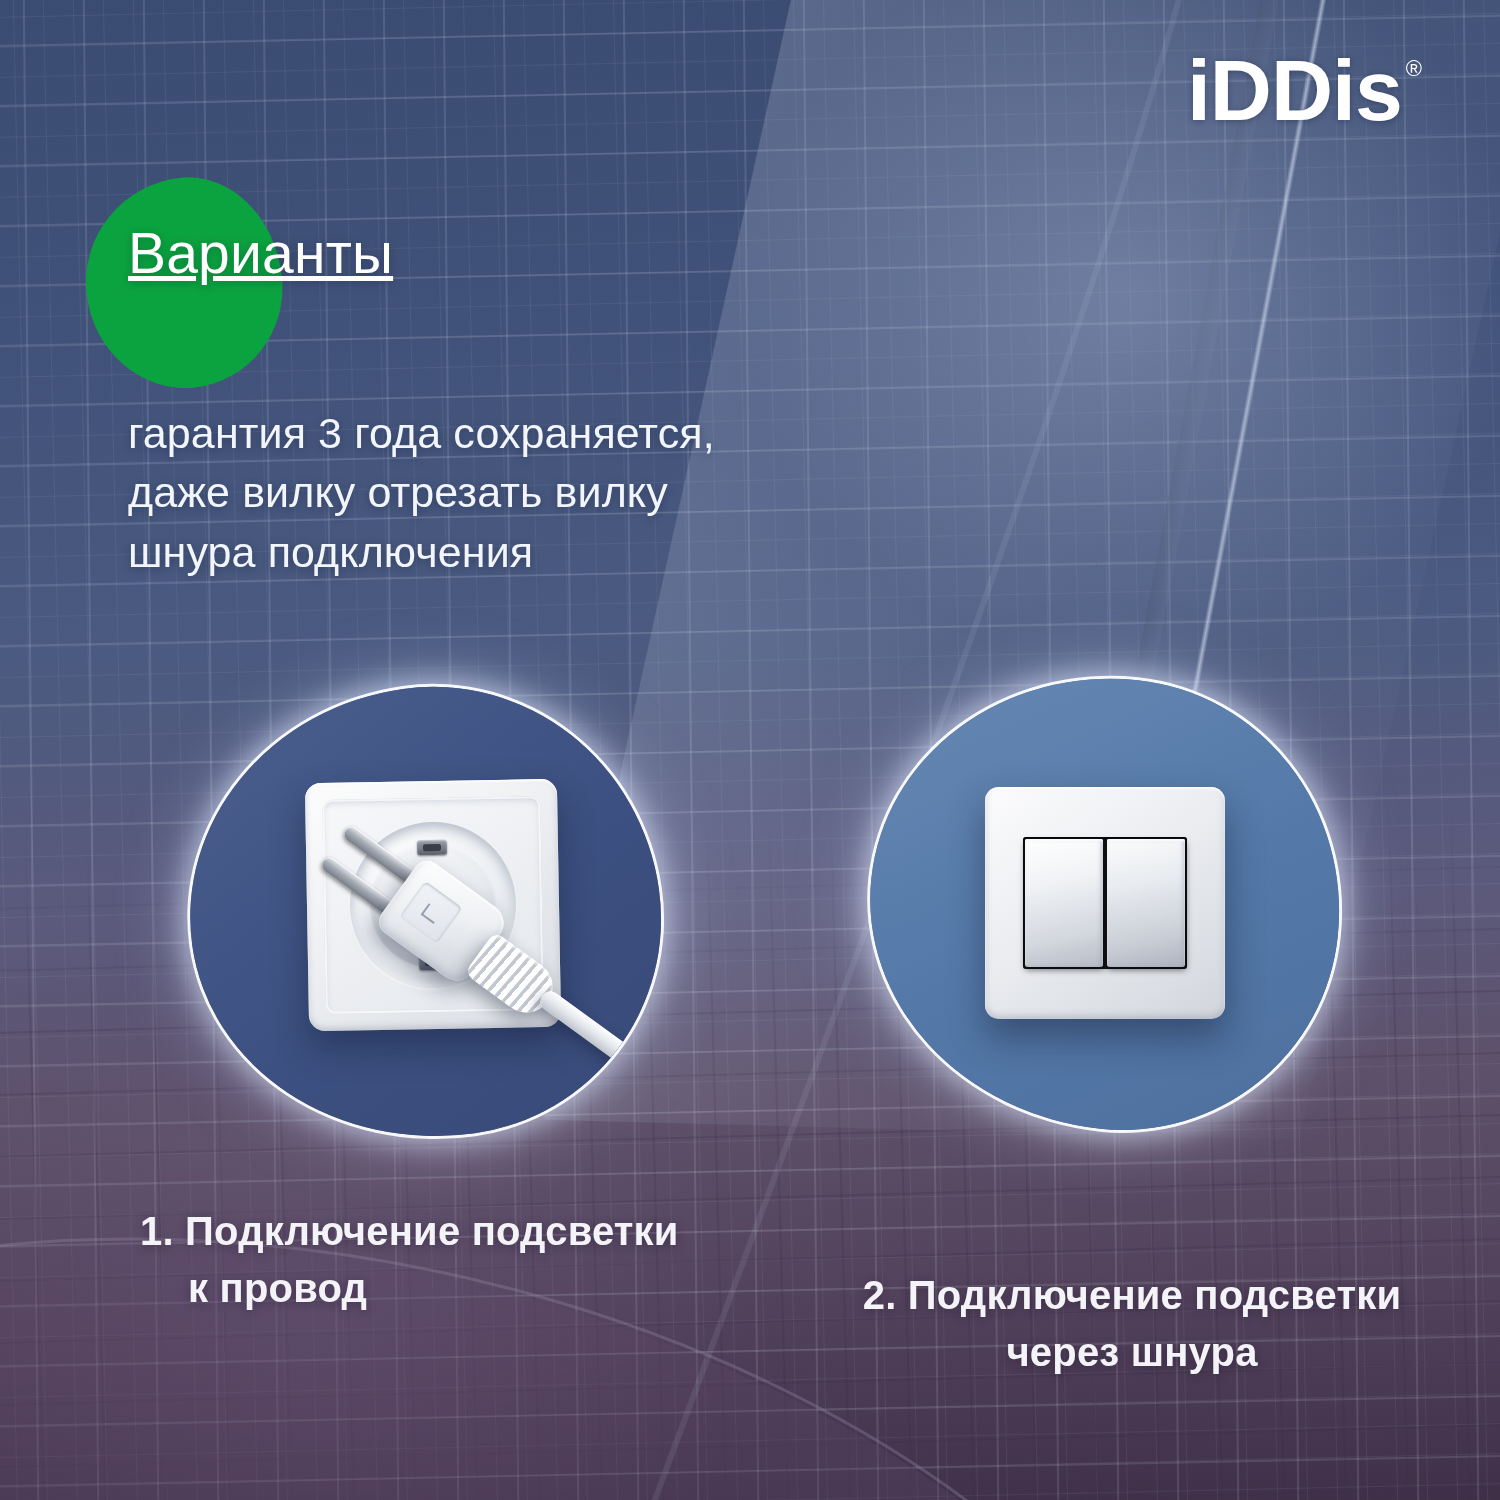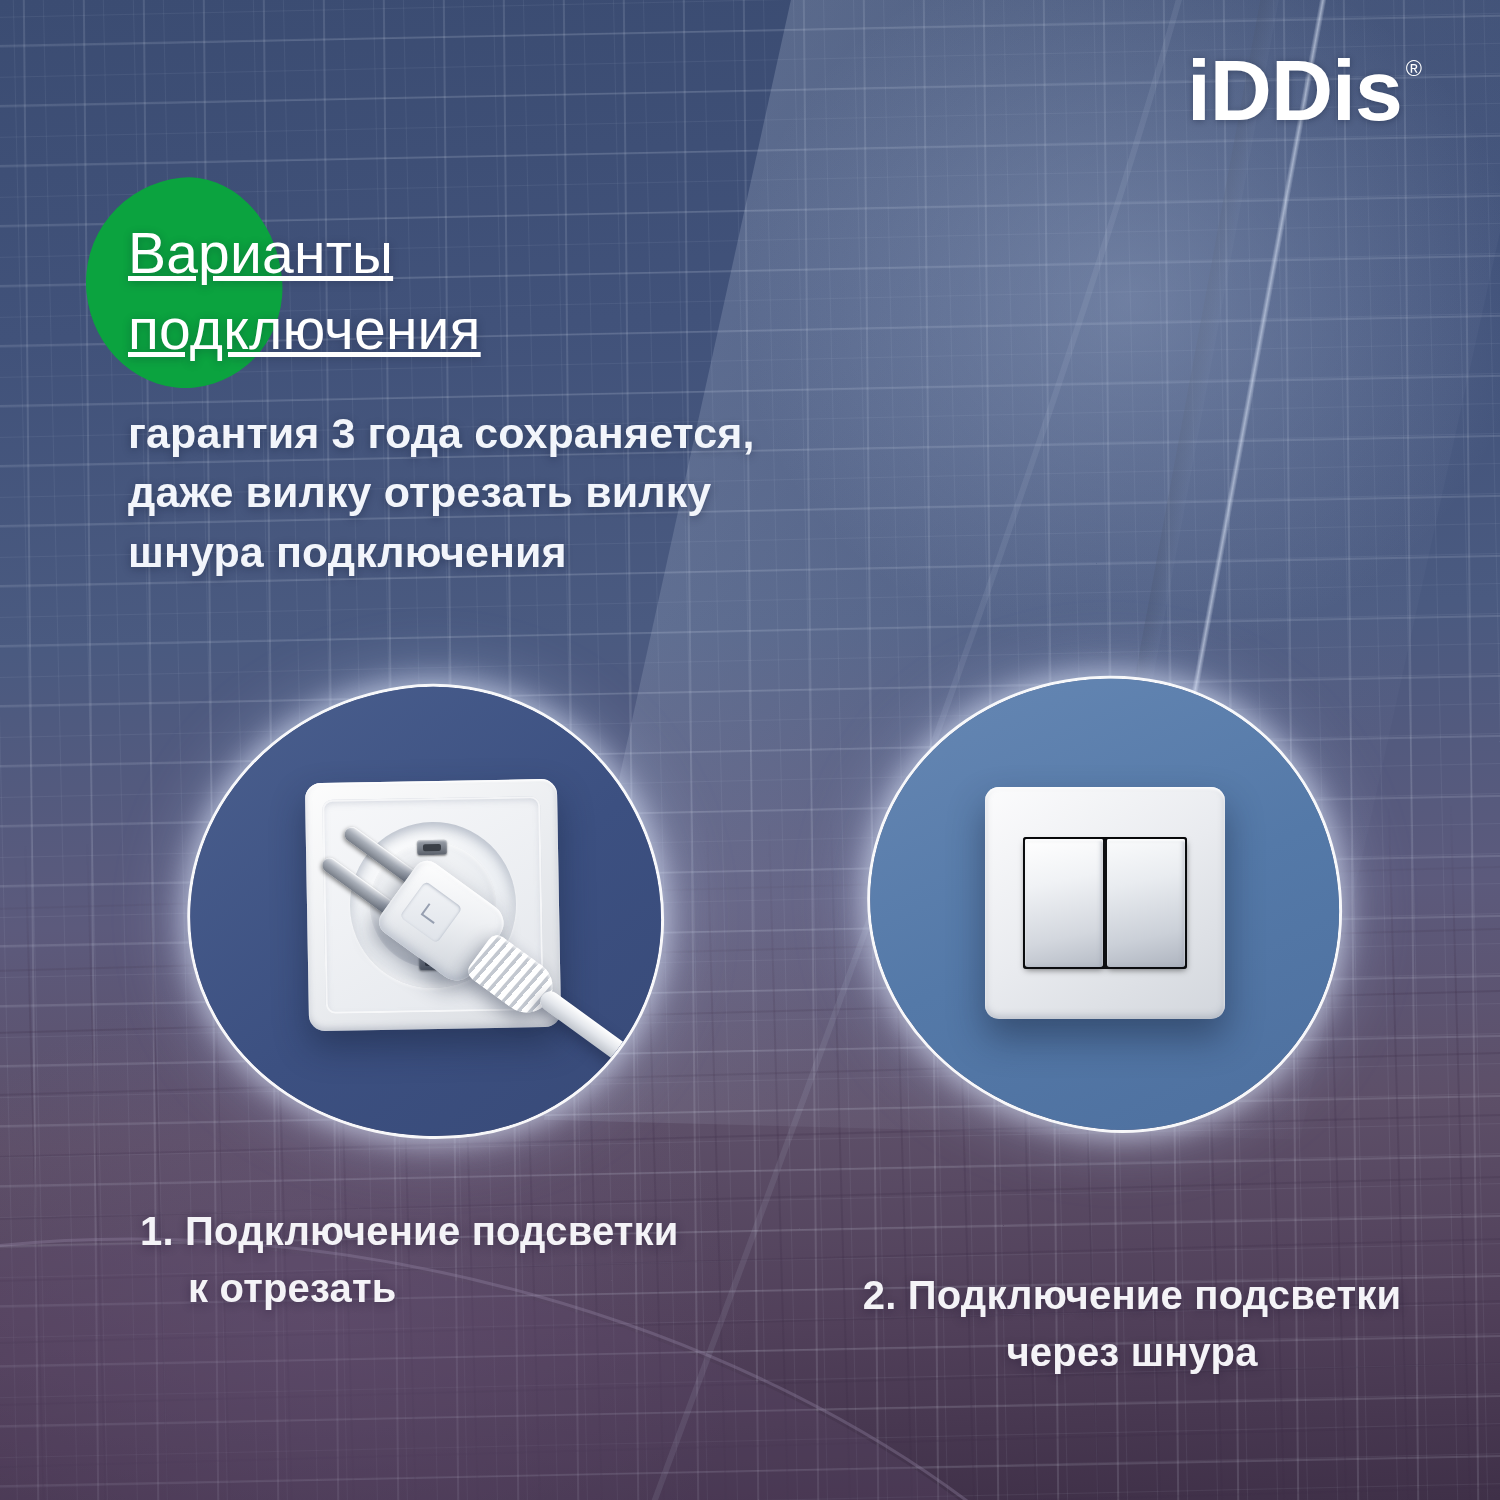--- a/index.html
+++ b/index.html
@@ -127,21 +127,21 @@
     text-shadow:0 2px 10px rgba(12,20,45,.30);
     text-decoration:underline;
   }
   .headline .ln { display:block; }
 
   .subhead {
     position:absolute; left:128px; top:404px;
     width:860px;
     color:#f2f5fb;
     font-size:43px; line-height:1.38;
-    font-weight:700;
+    font-weight:400;
     letter-spacing:.1px;
     text-shadow:0 2px 9px rgba(12,20,45,.35);
   }
   .subhead .ln { display:block; }
 
   
   .shot {
     position:absolute;
     width:470px; height:450px;
   }
@@ -345,21 +345,20 @@
 
   <div class="logo">
     <span class="logo-word">iDDis</span>
     <span class="logo-reg">®</span>
   </div>
 
   <div class="green-blob"></div>
 
   <div class="headline">
     <span class="ln">Варианты</span>
-    <span class="ln">подключения</span>
   </div>
 
   <div class="subhead">
     <span class="ln">гарантия 3 года сохраняется,</span>
     <span class="ln">даже вилку отрезать вилку</span>
     <span class="ln">шнура подключения</span>
   </div>
 
   <div class="shot left">
     <div class="blob">
@@ -395,21 +394,21 @@
             <div class="rocker r1"></div>
             <div class="rocker r2"></div>
           </div>
         </div>
       </div>
     </div>
   </div>
 
   <div class="caption c1">
     <span class="ln l1">1. Подключение подсветки</span>
-    <span class="ln l2">к отрезать</span>
+    <span class="ln l2">к провод</span>
   </div>
 
   <div class="caption c2">
     <span class="ln l1">2. Подключение подсветки</span>
     <span class="ln l2">через шнура</span>
   </div>
 
 </div>
 
 </body></html>

